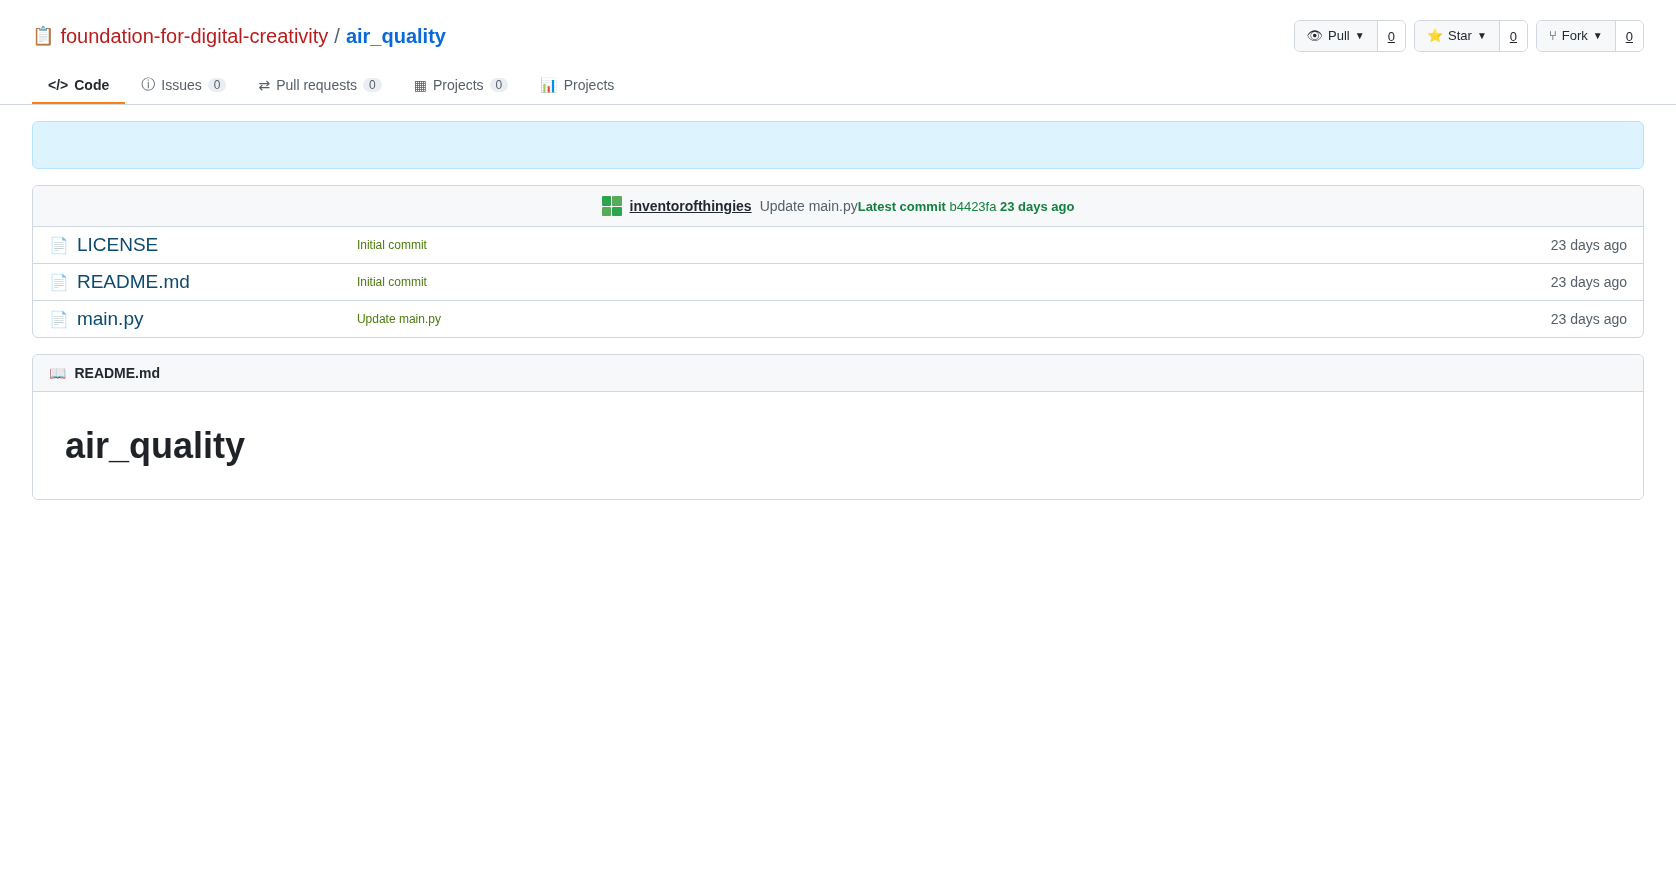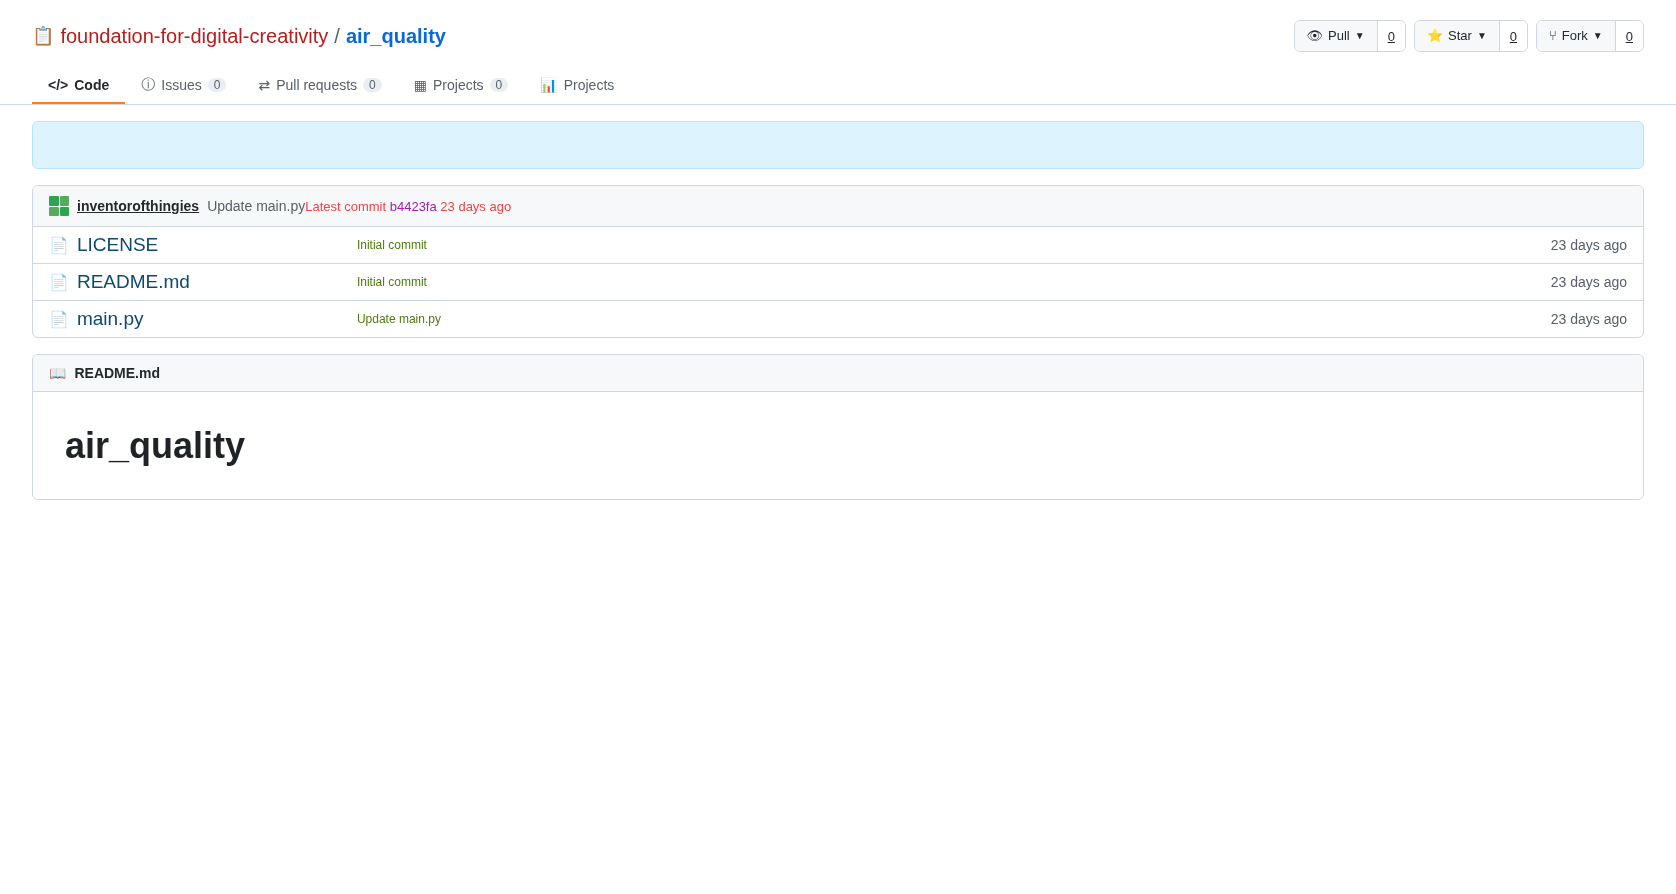--- a/index.html
+++ b/index.html
@@ -127,21 +127,21 @@
     
     .file-browser {
       margin: 16px 32px;
       border: 1px solid #d0d7de;
       border-radius: 6px;
       overflow: hidden;
     }
     .commit-header {
       display: flex;
       align-items: center;
-      justify-content: flex-start;
+      justify-content: center;
       padding: 10px 16px;
       background: #f6f8fa;
       border-bottom: 1px solid #d0d7de;
     }
     .commit-author {
       display: flex;
       align-items: center;
       gap: 8px;
     }
     .avatar-grid {
@@ -162,22 +162,22 @@
     }
     .commit-message {
       color: #57606a;
       font-size: 14px;
     }
     .commit-meta {
       font-size: 13px;
       color: #57606a;
     }
     .commit-meta span {
-      color: #ef4444;
-      font-weight: 400;
+      color: #15803d;
+      font-weight: 700;
     }
 
     
     .file-row {
       display: flex;
       align-items: center;
       padding: 7px 16px;
       border-bottom: 1px solid #d0d7de;
     }
     .file-row:last-child { border-bottom: none; }
@@ -312,21 +312,21 @@
       <div class="avatar-grid">
         <div class="avatar-grid-cell" style="background:#2da44e;"></div>
         <div class="avatar-grid-cell" style="background:#57ab5a;"></div>
         <div class="avatar-grid-cell" style="background:#57ab5a;"></div>
         <div class="avatar-grid-cell" style="background:#2da44e;"></div>
       </div>
       <a href="#" class="commit-author-name">inventorofthingies</a>
       <span class="commit-message">Update main.py</span>
     </div>
     <div class="commit-meta">
-      <span>Latest commit </span><a href="#" style="color:#a21caf; text-decoration:none;">b4423fa</a><span> 23 days ago</span>
+      <span>Latest commit </span><a href="#" style="color:#15803d; text-decoration:none;">b4423fa</a><span> 23 days ago</span>
     </div>
   </div>
 
   <div class="file-row">
     <span class="file-icon">📄</span>
     <a href="#" class="file-name">LICENSE</a>
     <span class="file-commit-msg">Initial commit</span>
     <span class="file-time">23 days ago</span>
   </div>
   <div class="file-row">

